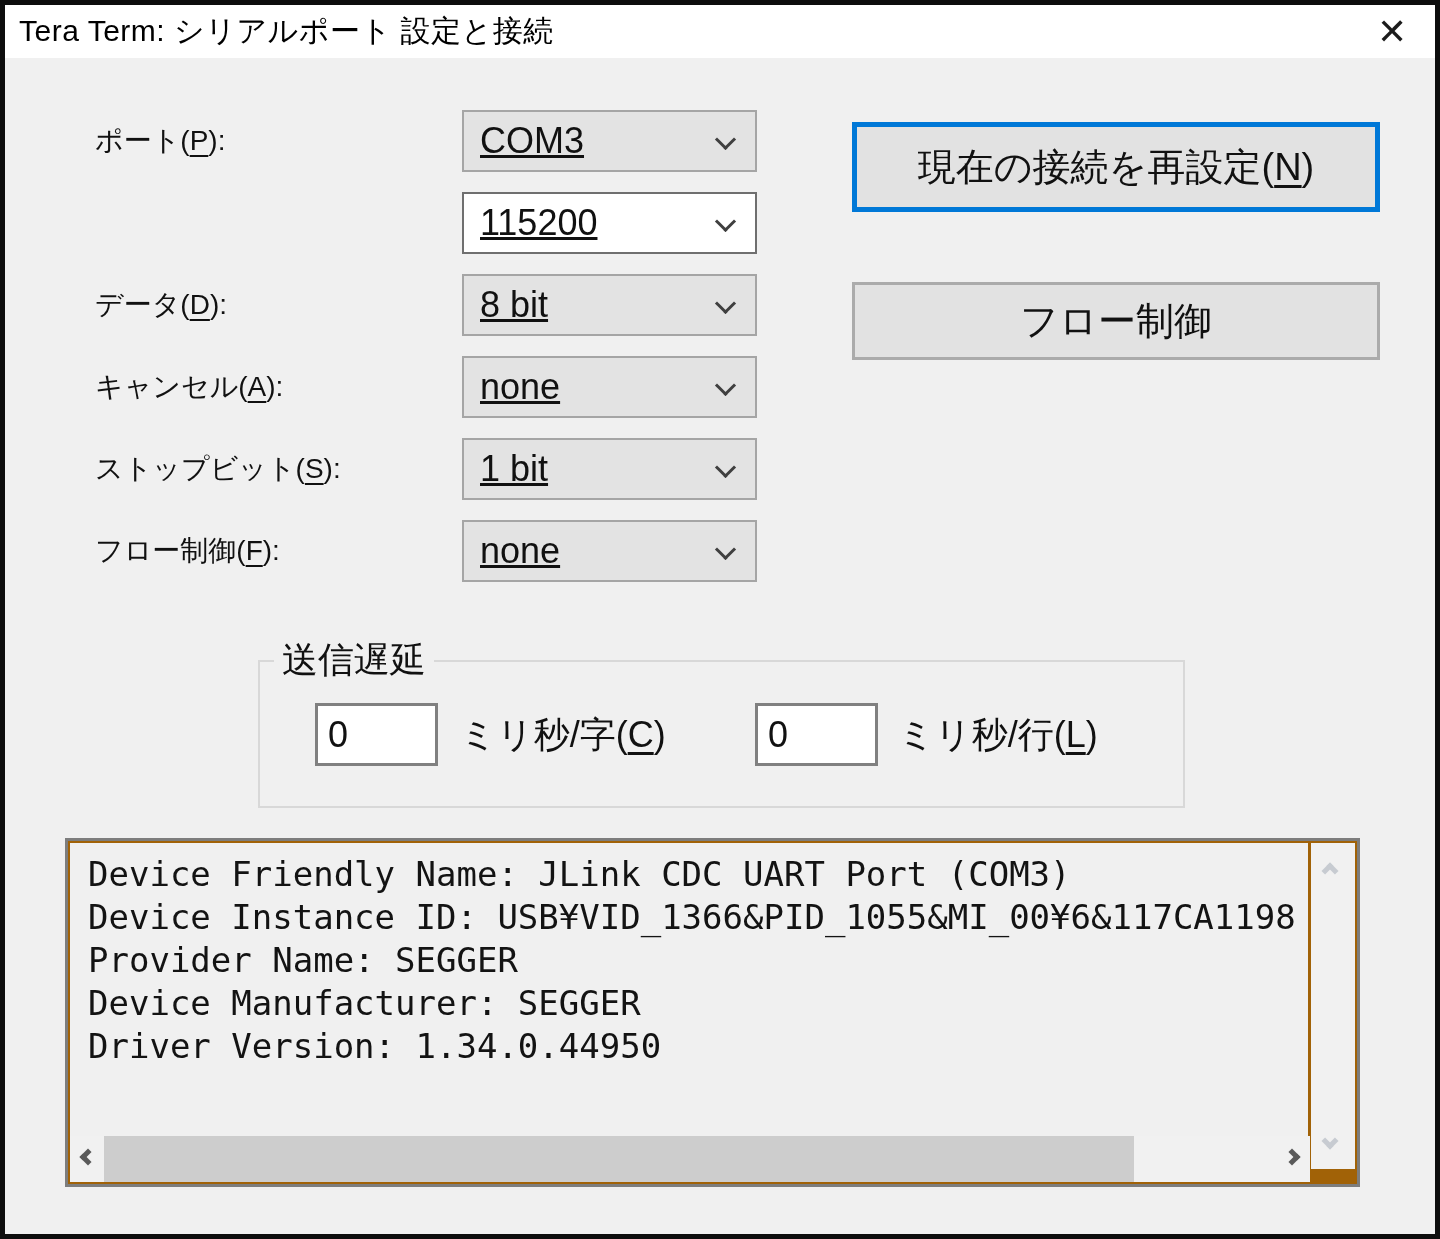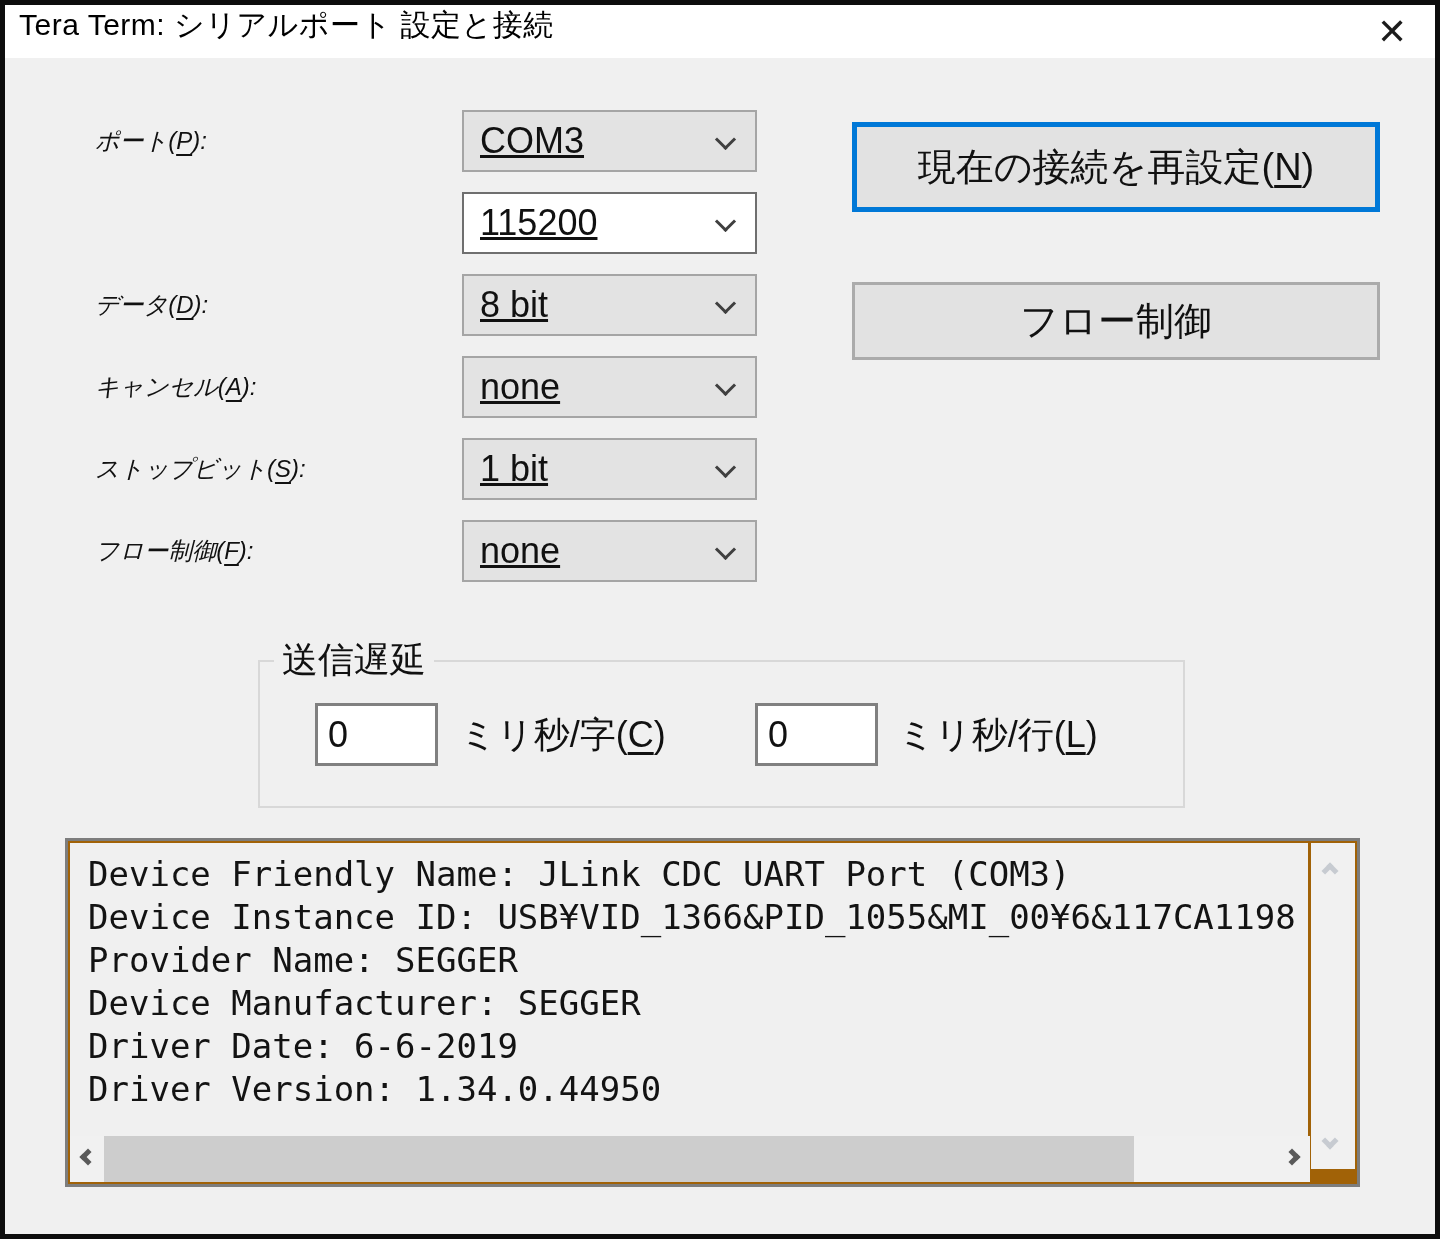--- a/index.html
+++ b/index.html
@@ -1,25 +1,25 @@
 <!DOCTYPE html>
 <html><head>
 <meta charset="utf-8">
 <style>
   html,body{margin:0;padding:0;background:#e8e8e8;}
   *{box-sizing:border-box;}
   .stage{position:relative;width:1440px;height:1239px;font-family:"Liberation Sans","DejaVu Sans",sans-serif;color:#111;}
   .dialog{position:absolute;inset:0;background:#f0f0f0;border:5px solid #0d0d0d;}
-  .titlebar{position:absolute;left:0;top:0;right:0;height:53px;background:#ffffff;display:flex;align-items:flex-start;}
+  .titlebar{position:absolute;left:0;top:0;right:0;height:53px;background:#ffffff;display:flex;align-items:center;}
   .titlebar .title{font-size:30px;padding-left:14px;color:#000;letter-spacing:0.5px;flex:1;}
   .close-btn{width:86px;height:53px;display:flex;align-items:center;justify-content:center;font-size:36px;color:#1b1b1b;cursor:default;font-weight:400;}
   .client{position:absolute;left:0;top:53px;right:0;bottom:0;background:#f0f0f0;}
 
   
-  .field-label{position:absolute;left:90px;height:62px;line-height:62px;font-size:24px;white-space:nowrap;font-style:italic;}
+  .field-label{position:absolute;left:90px;height:62px;line-height:62px;font-size:28px;white-space:nowrap;}
   .combo{position:absolute;left:457px;width:295px;height:62px;background:#e3e3e3;border:2px solid #a5a5a5;display:flex;align-items:center;padding-left:16px;font-size:36px;text-decoration:underline;}
   .combo.white{background:#ffffff;border:2px solid #6f6f6f;}
   .combo .combo-text{flex:1;white-space:nowrap;overflow:hidden;}
   .chev{display:inline-block;width:15px;height:15px;border-right:3px solid #3f3f3f;border-bottom:3px solid #3f3f3f;}
   .combo .chev{position:absolute;right:22px;top:20px;transform:rotate(45deg);}
 
   .mn{text-decoration:underline;text-underline-offset:5px;}
 
   
   .btn{position:absolute;left:847px;width:528px;background:#e2e2e2;border:3px solid #ababab;font-family:inherit;font-size:38px;color:#111;display:flex;align-items:center;justify-content:center;white-space:nowrap;padding:0;}
@@ -109,21 +109,20 @@
       <div class="delay-label" style="left:455px;top:645px;"><span>ミリ秒/字(</span><span class="mn">C</span><span>)</span></div>
       <input class="delay-input" style="left: 750px; top: 645px;" value="0">
       <div class="delay-label" style="left:893px;top:645px;"><span>ミリ秒/行(</span><span class="mn">L</span><span>)</span></div>
 
       <div class="listbox">
         <div class="lb-content">
           <div class="lb-line">Device Friendly Name: JLink CDC UART Port (COM3)</div>
           <div class="lb-line">Device Instance ID: USB¥VID_1366&amp;PID_1055&amp;MI_00¥6&amp;117CA1198</div>
           <div class="lb-line">Provider Name: SEGGER</div>
           <div class="lb-line">Device Manufacturer: SEGGER</div>
-          <div class="lb-line">Driver Date: 6-6-2019</div>
           <div class="lb-line">Driver Version: 1.34.0.44950</div>
         </div>
         <div class="vscroll">
           <span class="chev up"></span>
           <span class="chev dn"></span>
         </div>
         <div class="hscroll">
           <span class="chev lt"></span>
           <div class="hthumb"></div>
           <span class="chev rt"></span>

